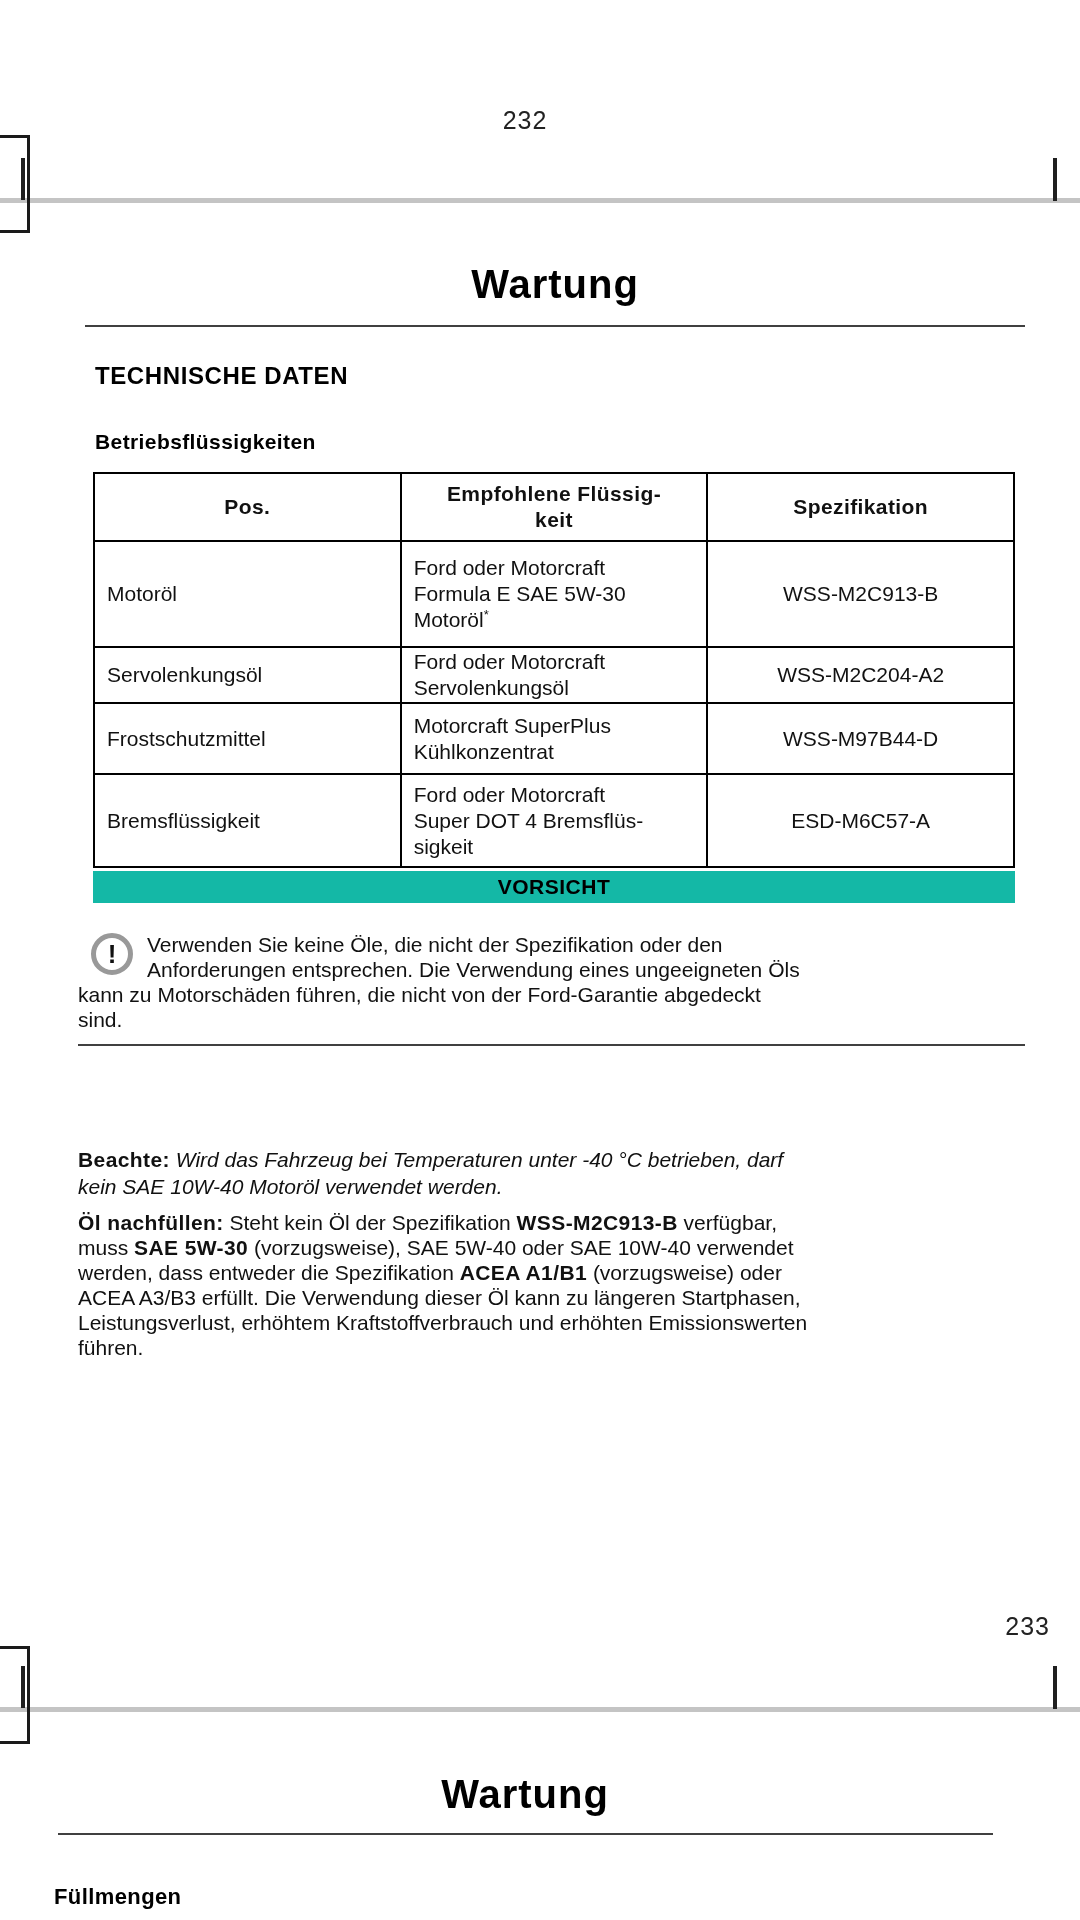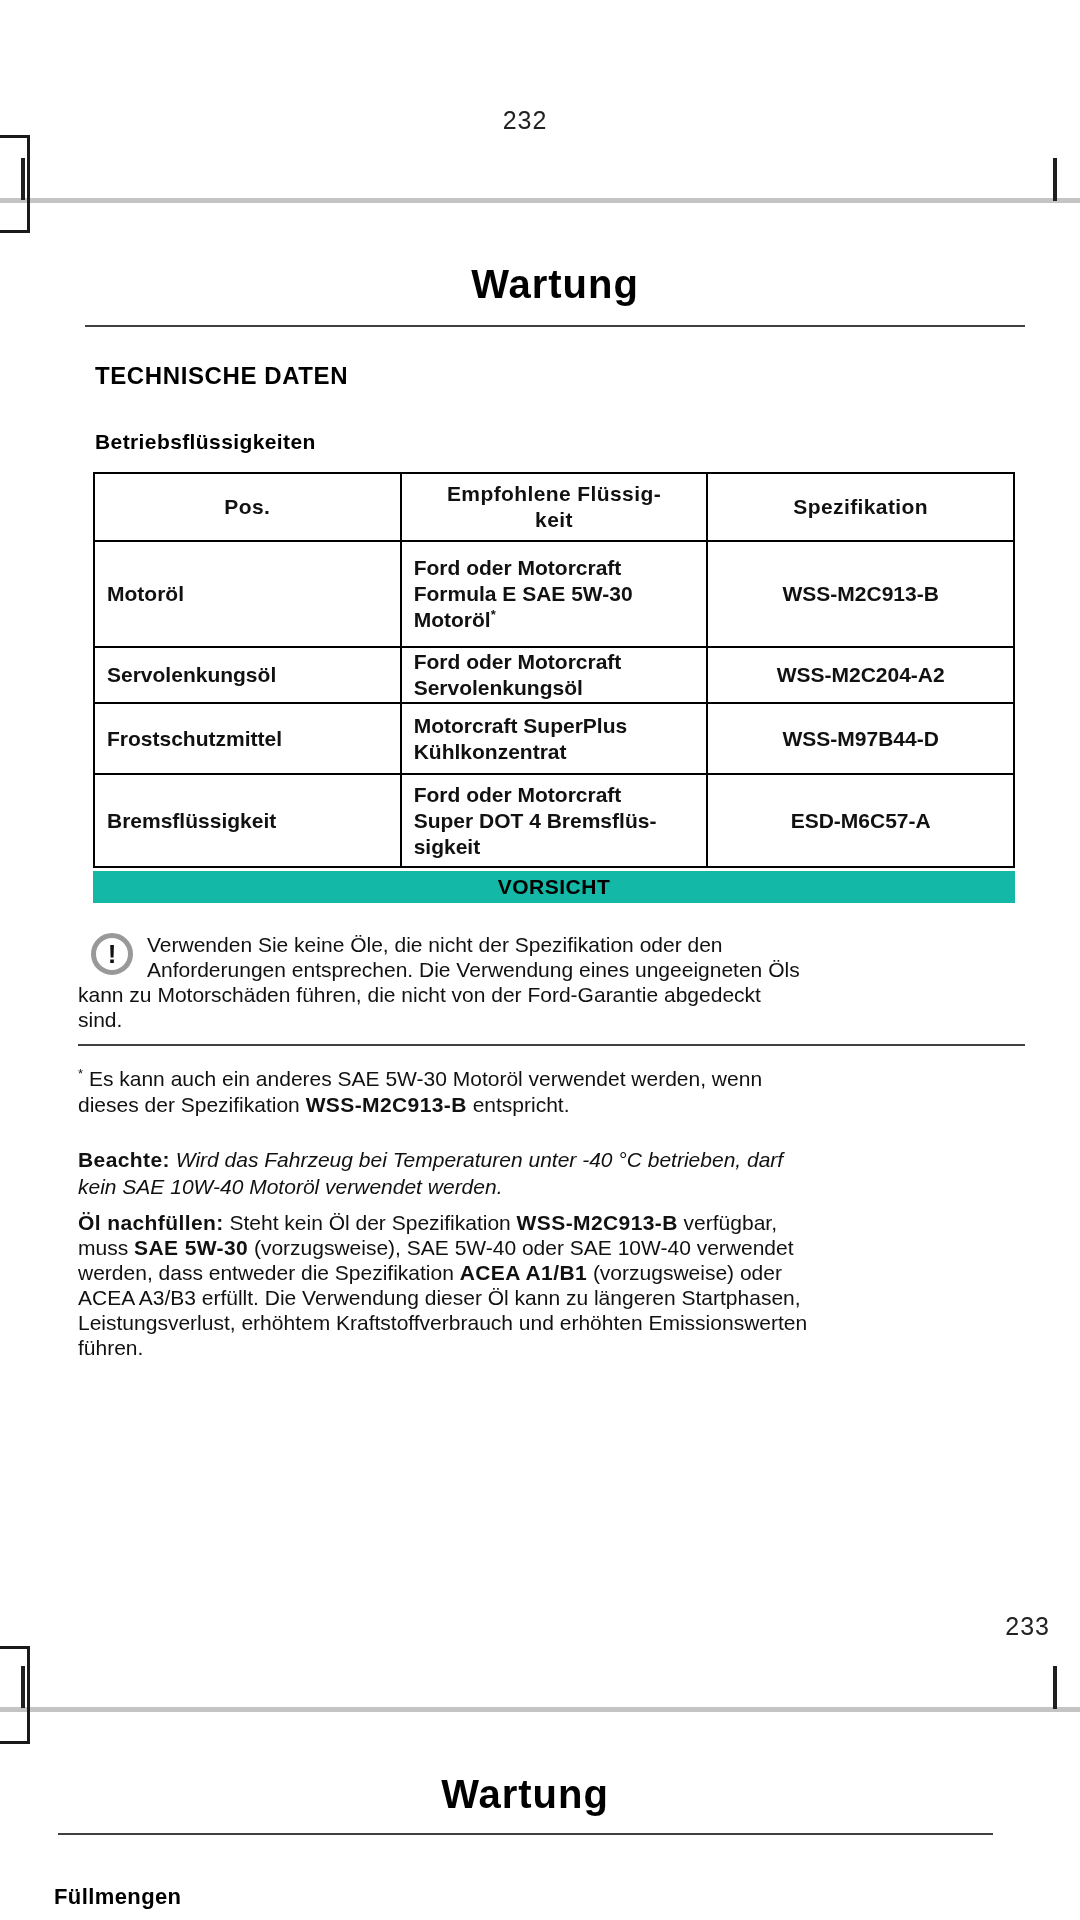--- a/index.html
+++ b/index.html
@@ -19,21 +19,21 @@
 
   
   .chapter-title{width:940px;text-align:center;font-size:40px;font-weight:bold;letter-spacing:1px;color:#000;}
   .title-rule{height:2px;background:#404040;}
 
   .section-heading{font-size:24px;font-weight:bold;letter-spacing:.6px;color:#000;}
   .sub-heading{font-size:21px;font-weight:bold;letter-spacing:.4px;color:#000;}
 
   
   table.fluids{border-collapse:collapse;width:922px;table-layout:fixed;}
-  table.fluids th, table.fluids td{border:2px solid #000;vertical-align:middle;overflow:hidden;font-weight:bold;}
+  table.fluids th, table.fluids td{border:2px solid #000;vertical-align:middle;overflow:hidden;}
   table.fluids th{font-size:21px;font-weight:bold;letter-spacing:.4px;text-align:center;line-height:26px;}
   table.fluids td{font-size:21px;line-height:26px;}
   td.c-pos{padding-left:12px;text-align:left;}
   td.c-fluid{padding-left:12px;text-align:left;}
   td.c-spec{text-align:center;}
 
   .caution-bar{width:922px;height:32px;margin-top:3px;background:#14b8a6;
     text-align:center;font-size:21px;font-weight:bold;letter-spacing:.5px;line-height:32px;color:#000;}
 
   
@@ -97,21 +97,20 @@
     <div class="caution-bar">VORSICHT</div>
   </div>
 
   <div class="abs body-text" style="left:78px;top:932px;width:950px;">
     <span class="warn-icon">!</span>
     <span><span>Verwenden Sie keine Öle, die nicht der Spezifikation oder den</span><br><span>Anforderungen entsprechen. Die Verwendung eines ungeeigneten Öls</span><br><span>kann zu Motorschäden führen, die nicht von der Ford-Garantie abgedeckt</span><br><span>sind.</span></span>
   </div>
 
   <div class="abs footnote-rule" style="left:78px;top:1044px;width:947px;"></div>
 
-  <div class="abs body-text" style="left:78px;top:1066px;width:950px;line-height:26px;"><sup>*</sup><span> Es kann auch ein anderes SAE 5W-30 Motoröl verwendet werden, wenn</span><br><span>dieses der Spezifikation </span><span class="wide-bold">WSS-M2C913-B</span><span> entspricht.</span></div>
 
   <div class="abs body-text" style="left:78px;top:1146px;width:950px;line-height:27px;"><span class="wide-bold">Beachte:</span><span> </span><span style="font-style: italic;">Wird das Fahrzeug bei Temperaturen unter -40 °C betrieben, darf</span><br><span style="font-style: italic;">kein SAE 10W-40 Motoröl verwendet werden.</span></div>
 
   <div class="abs body-text" style="left:78px;top:1210px;width:950px;"><span class="wide-bold">Öl nachfüllen:</span><span> Steht kein Öl der Spezifikation </span><span class="wide-bold">WSS-M2C913-B</span><span> verfügbar,</span><br><span>muss </span><span class="wide-bold">SAE 5W-30</span><span> (vorzugsweise), SAE 5W-40 oder SAE 10W-40 verwendet</span><br><span>werden, dass entweder die Spezifikation </span><span class="wide-bold">ACEA A1/B1</span><span> (vorzugsweise) oder</span><br><span>ACEA A3/B3 erfüllt. Die Verwendung dieser Öl kann zu längeren Startphasen,</span><br><span>Leistungsverlust, erhöhtem Kraftstoffverbrauch und erhöhten Emissionswerten</span><br><span>führen.</span></div>
 
   <div class="abs page-num" style="top:1590px;text-align:right;">233</div>
 
   <div class="abs gray-line" style="top:1707px;"></div>
   <div class="abs bracket" style="top:1646px;"></div>
   <div class="abs tick" style="left:21px;top:1666px;height:42px;"></div>

